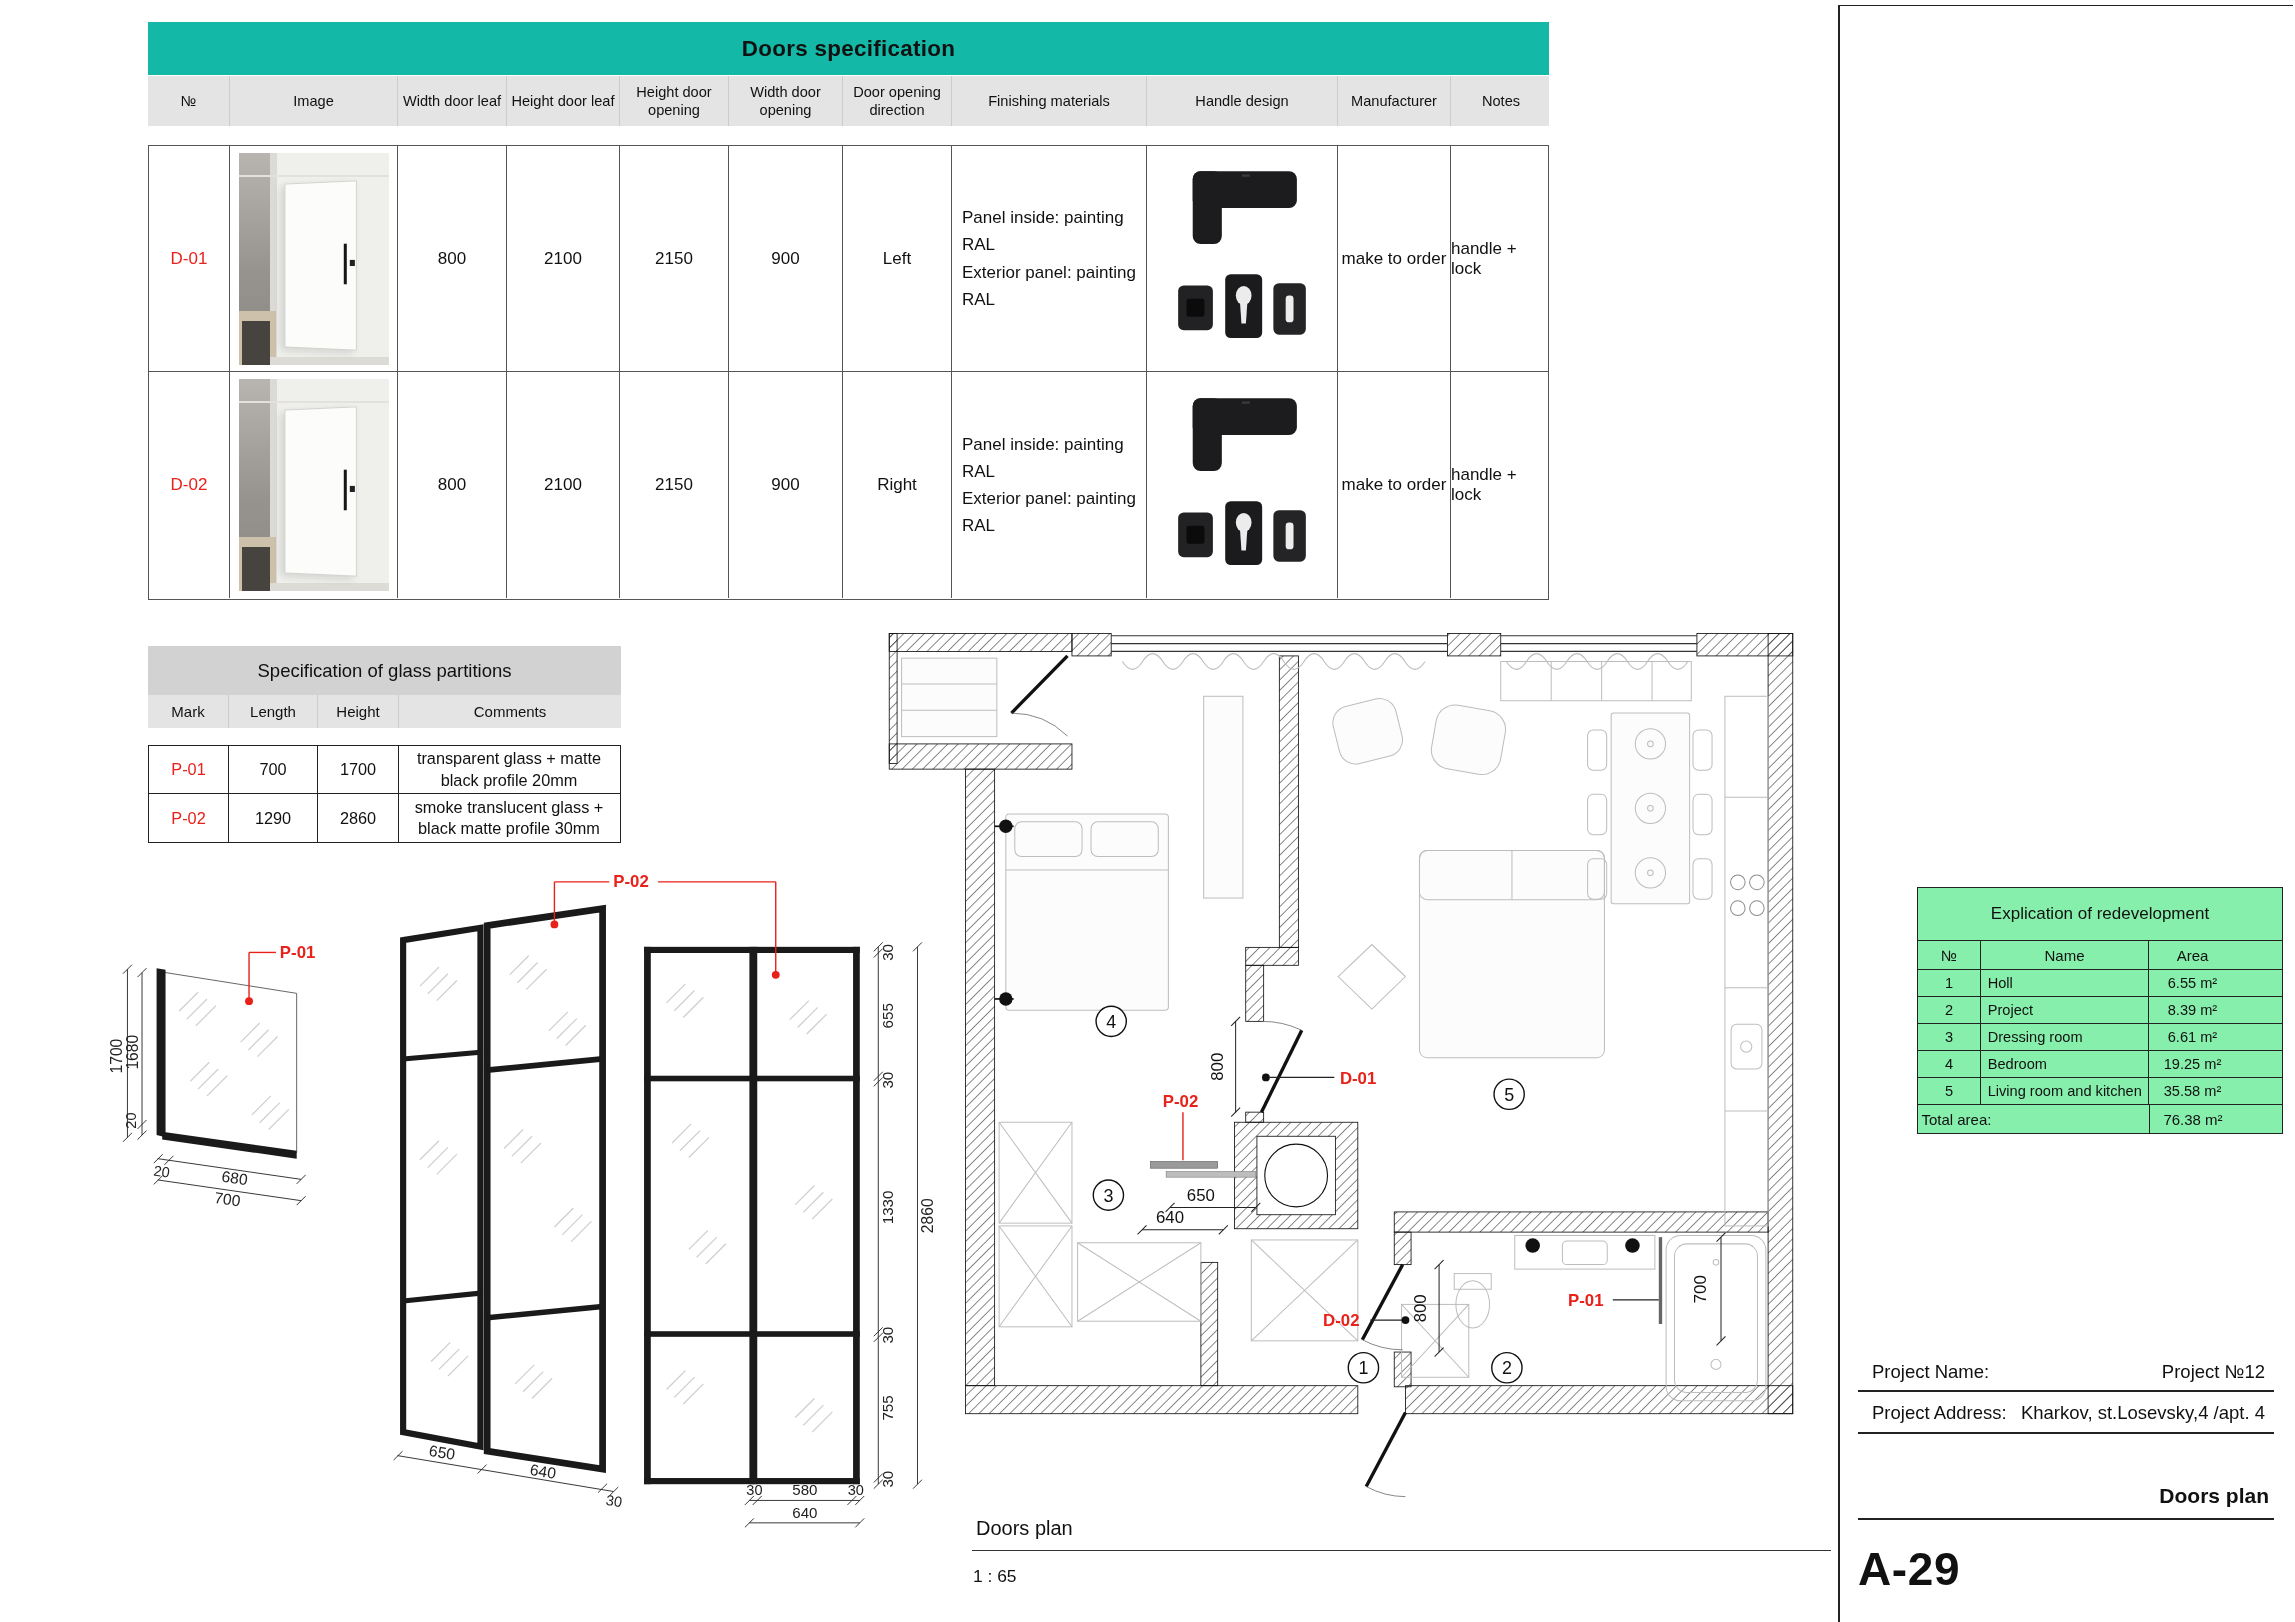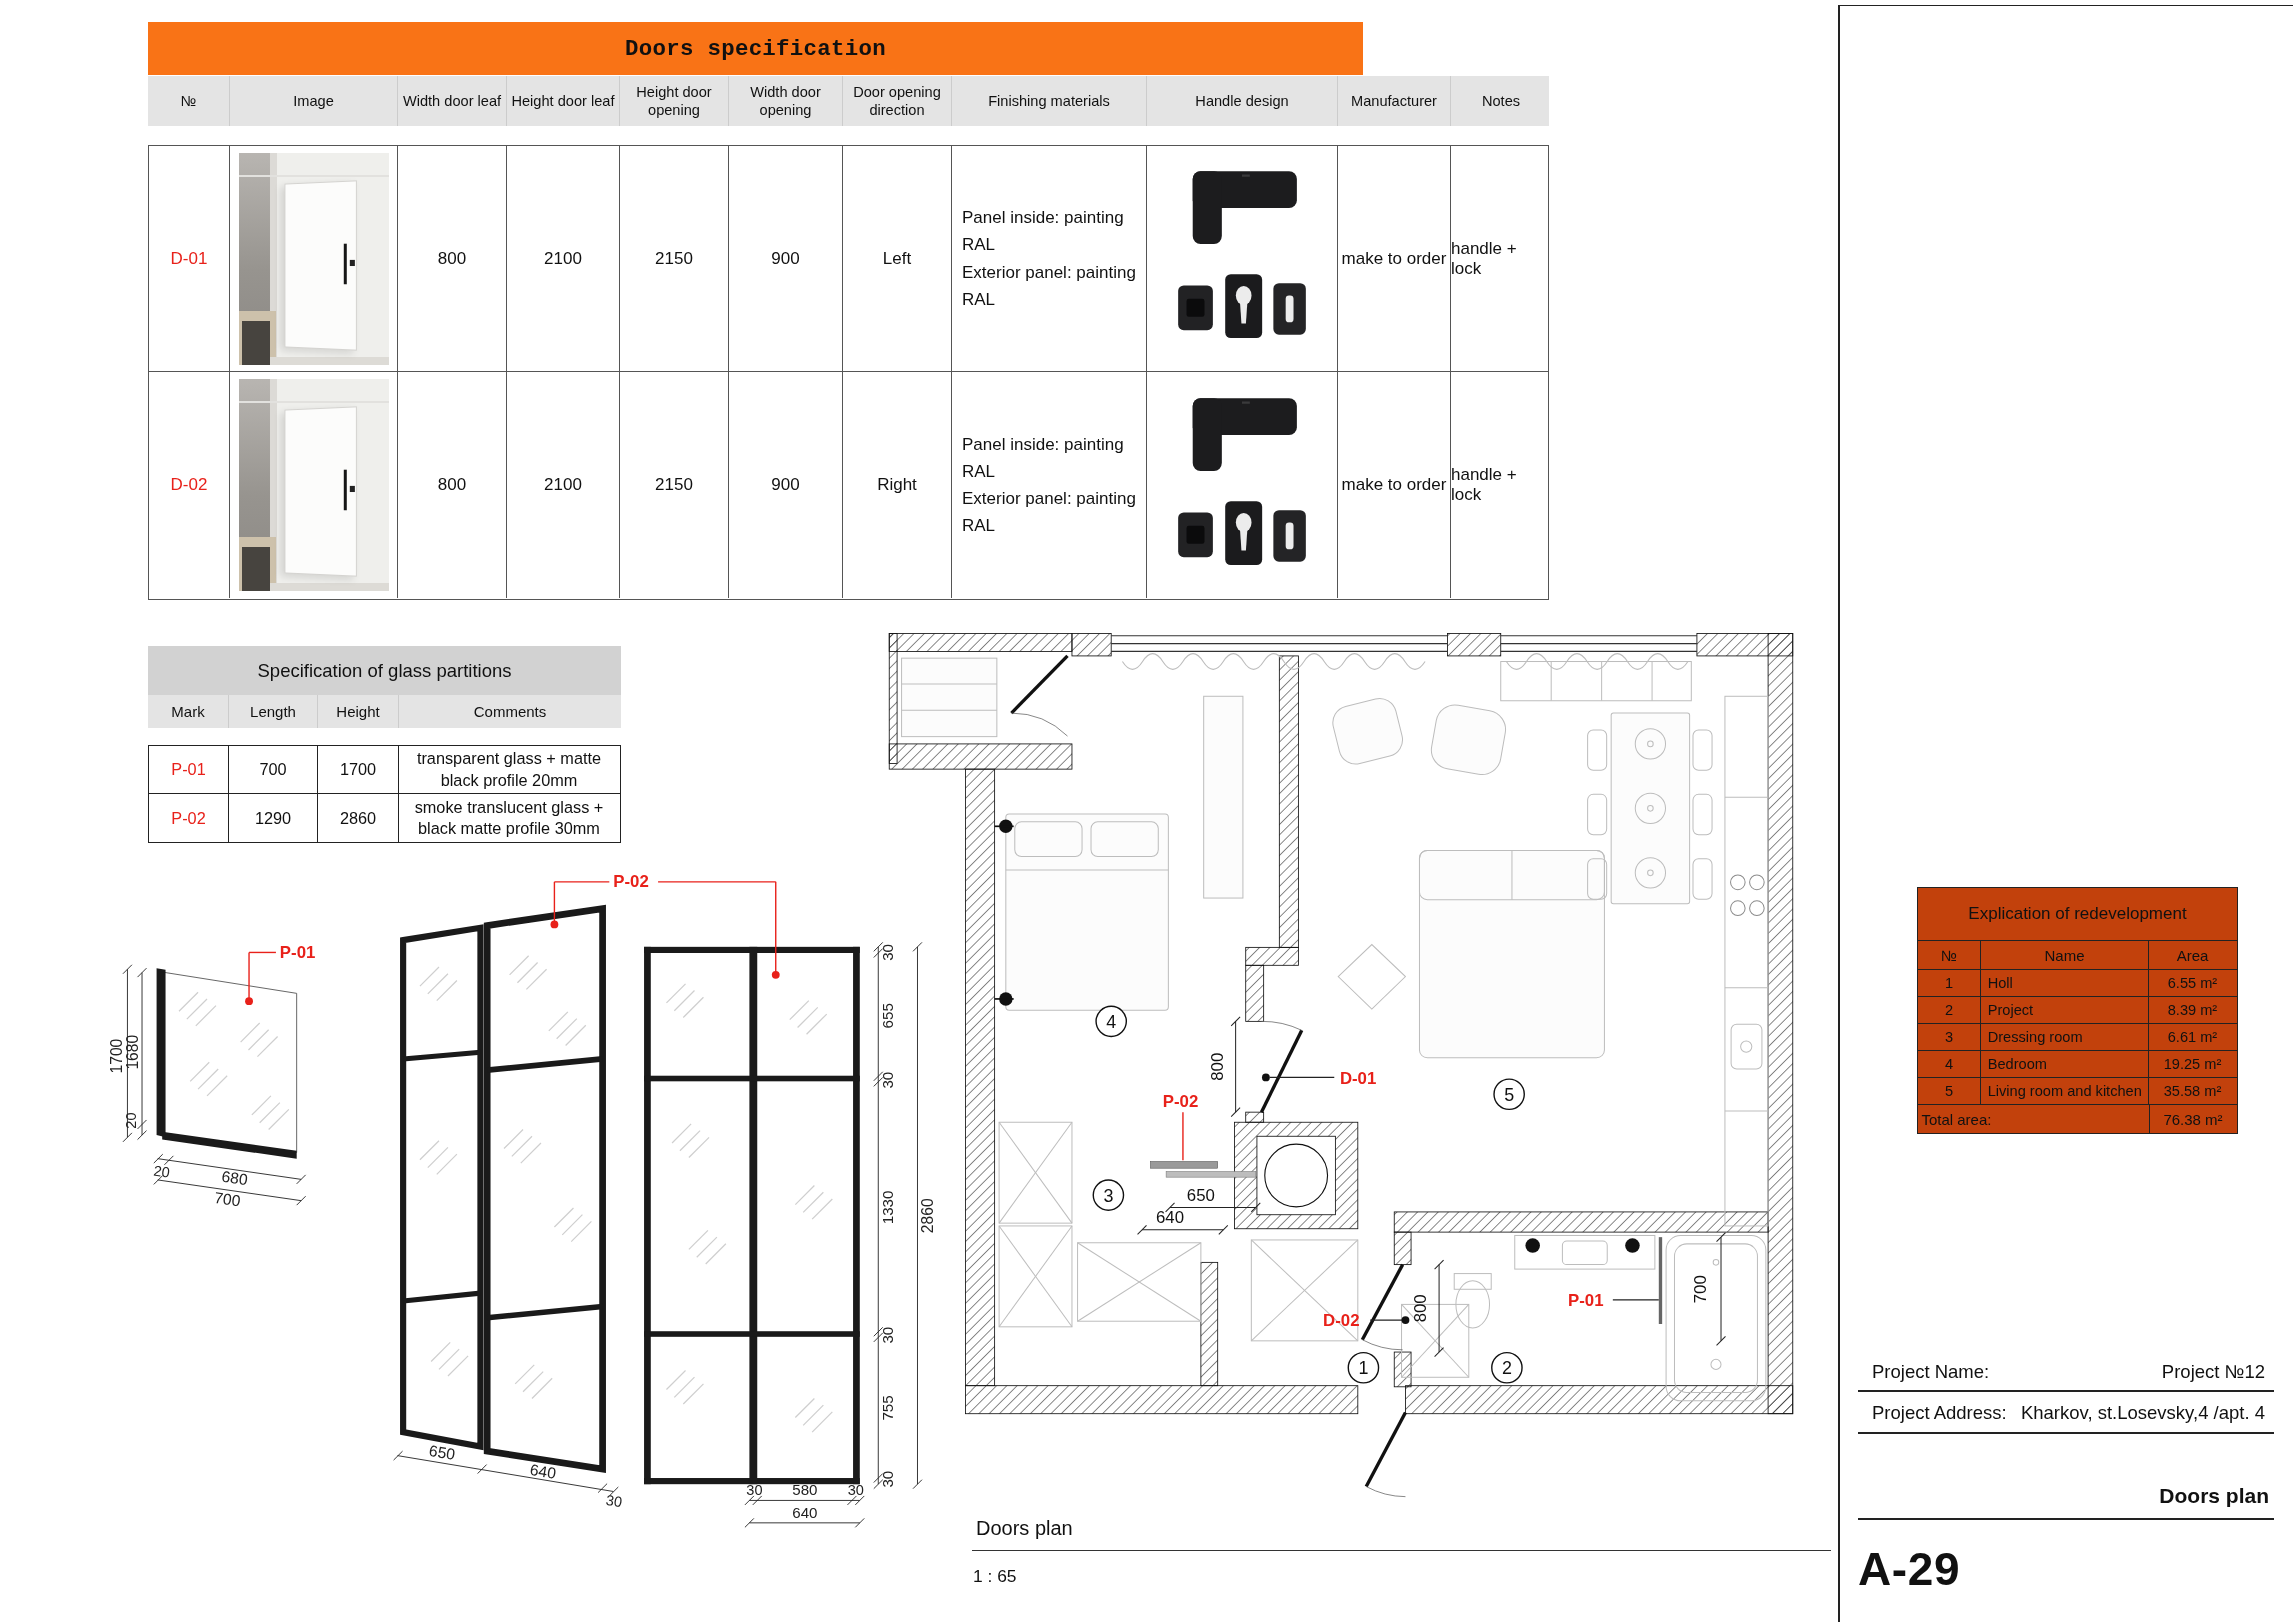--- a/index.html
+++ b/index.html
@@ -1,21 +1,21 @@
 <!DOCTYPE html>
 <html style="font-size:9px"><head>
 <meta charset="utf-8">
 <title>A-29 Doors plan</title>
 <style>
   html,body{margin:0;padding:0;background:#ffffff;}
   body{width:2295px;height:1623px;position:relative;font-family:"Liberation Sans",sans-serif;color:#111;}
   .sheet{position:absolute;left:0;top:0;width:2295px;height:1623px;background:#fff;overflow:hidden;}
   .abs{position:absolute;}
   
-  .dt-title{left:148px;top:22.4px;width:1215px;height:53px;background:#f97316;display:flex;align-items:center;justify-content:center;font-size:22.4px;font-weight:bold;letter-spacing:0.3px;font-family:Liberation Mono, monospace;}
+  .dt-title{left:148px;top:22.4px;width:1401px;height:53px;background:#14b8a6;display:flex;align-items:center;justify-content:center;font-size:22.4px;font-weight:bold;letter-spacing:0.3px;}
   .dt-header{left:148px;top:76px;width:1401px;height:50px;background:#e4e4e4;display:grid;grid-template-columns:82px 168px 109px 113px 109px 114px 109px 195px 191px 113px 100px;}
   .dt-header .hd{display:flex;align-items:center;justify-content:center;text-align:center;font-size:14.6px;line-height:1.25;border-right:0.6px solid #cccccc;padding:0 3.4px;box-sizing:border-box;}
   .dt-header .hd:last-child{border-right:none;}
   .dt-body{left:148px;top:145px;width:1401px;height:455px;border:1.1px solid #555;box-sizing:border-box;}
   .dt-row{display:grid;grid-template-columns:81px 168px 109px 113px 109px 114px 109px 195px 191px 113px 99px;height:226px;border-bottom:0.8px solid #555;box-sizing:border-box;}
   .dt-row:last-child{border-bottom:none;}
   .dt-row .cell{border-right:0.8px solid #555;display:flex;align-items:center;justify-content:center;font-size:17px;box-sizing:border-box;position:relative;}
   .dt-row .cell:last-child{border-right:none;}
   .door-id{color:#e8211a;}
   .fin{flex-direction:column;align-items:flex-start;padding:0 10px;font-size:15px;line-height:1.6;justify-content:center;}
@@ -37,21 +37,21 @@
   .gp-header .hd:last-child{border-right:none;}
   .gp-body{left:148px;top:745px;width:473px;border:1.4px solid #222;box-sizing:border-box;}
   .gp-row{display:grid;grid-template-columns:80px 89px 81px 220px;height:48px;border-bottom:1.1px solid #222;box-sizing:border-box;}
   .gp-row:last-child{border-bottom:none;}
   .gp-row .cell{border-right:1.1px solid #222;display:flex;align-items:center;justify-content:center;font-size:16.3px;box-sizing:border-box;}
   .gp-row .cell:last-child{border-right:none;}
   .gp-com{font-size:14px;line-height:1.3;text-align:center;padding:0 5.6px;}
   
   .vline{left:1838px;top:4.5px;width:1.7px;height:1619px;background:#222;}
   .topline{left:1838px;top:4.5px;width:455px;height:1.7px;background:#222;}
-  .ex-table{left:1917px;top:887px;width:321px;border:1.4px solid #222;box-sizing:border-box;background:#c2410c;}
+  .ex-table{left:1917px;top:887px;width:366px;border:1.4px solid #222;box-sizing:border-box;background:#86efac;}
   .ex-title{height:52px;display:flex;align-items:center;justify-content:center;font-size:17px;border-bottom:1.1px solid #222;}
   .ex-header{display:grid;grid-template-columns:63px 168px 87px;height:28px;border-bottom:1.1px solid #222;}
   .ex-header div{display:flex;align-items:center;justify-content:center;font-size:15px;border-right:1.1px solid #222;}
   .ex-header div:last-child{border-right:none;}
   .ex-row{display:grid;grid-template-columns:63px 168px 87px;height:26px;border-bottom:1.1px solid #222;}
   .ex-row div{display:flex;align-items:center;font-size:14.6px;border-right:1.1px solid #222;box-sizing:border-box;}
   .ex-row div:last-child{border-right:none;}
   .ex-no{justify-content:center;}
   .ex-name{padding-left:6.7px;}
   .ex-area{justify-content:center;}

